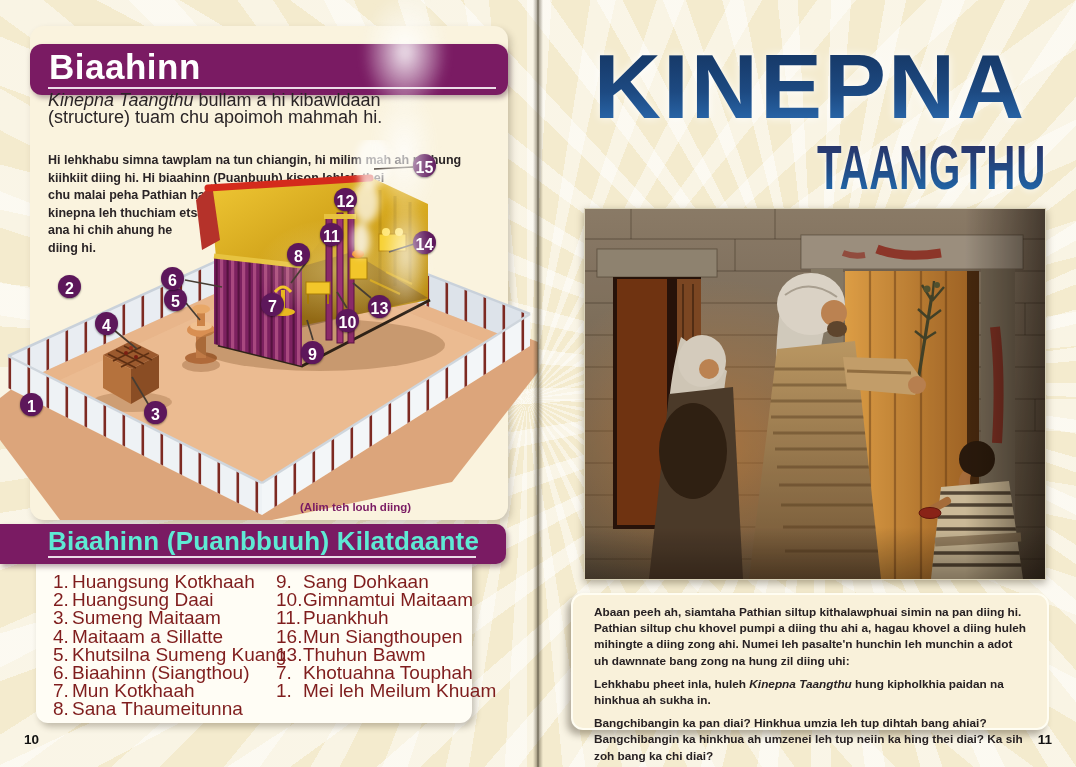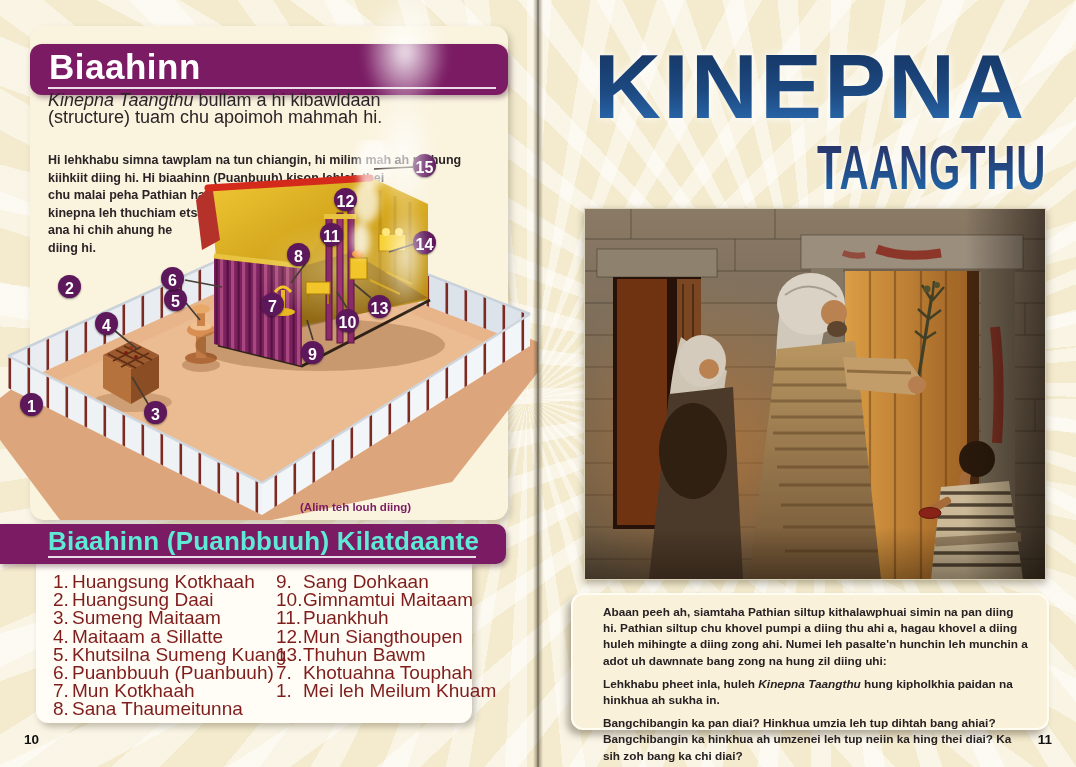--- a/index.html
+++ b/index.html
@@ -67,21 +67,21 @@
     letter-spacing:1px;transform:scale(.72,1.12);transform-origin:right top;
     background:linear-gradient(180deg,#2b2c60 0%,#234a84 50%,#1f6fb4 100%);
     -webkit-background-clip:text;background-clip:text;color:transparent;
     filter:drop-shadow(0 0 4px rgba(255,255,255,.85));}
   .photo{position:absolute;left:50px;top:208px;width:460px;height:370px;z-index:2;
     border:1px solid #d9d2b8;box-shadow:0 3px 8px rgba(60,50,30,.4);}
   .photo svg{display:block;}
   .text-panel{position:absolute;left:37px;top:593px;width:478px;height:137px;z-index:2;
     background:#f9f1da;border:2px solid #fffdf2;border-radius:12px;
     box-shadow:-4px 5px 7px rgba(60,50,35,.38);box-sizing:border-box;padding:9px 17px;}
-  .text-panel p{margin:0 0 7px 13px;font-size:11.8px;font-weight:700;line-height:16.2px;color:#272123;}
+  .text-panel p{margin:0 0 7px 4px;font-size:11.8px;font-weight:700;line-height:16.2px;color:#272123;}
   .text-panel .it{font-style:italic;}
 </style>
 </head>
 <body>
 
 <div class="spread">
   <div class="rays"></div>
   <div class="rays2"></div>
 
   <div class="page page-left">
@@ -284,29 +284,29 @@
       <div class="rule"></div>
     </div>
 
     <div class="list-panel">
       <ul class="legend c1">
         <li><span class="num">1.</span><span>Huangsung Kotkhaah</span></li>
         <li><span class="num">2.</span><span>Huangsung Daai</span></li>
         <li><span class="num">3.</span><span>Sumeng Maitaam</span></li>
         <li><span class="num">4.</span><span>Maitaam a Sillatte</span></li>
         <li><span class="num">5.</span><span>Khutsilna Sumeng Kuang</span></li>
-        <li><span class="num">6.</span><span>Puanbbuuh (Puanbuuh)</span></li>
+        <li><span class="num">6.</span><span>Biaahinn (Siangthou)</span></li>
         <li><span class="num">7.</span><span>Mun Kotkhaah</span></li>
         <li><span class="num">8.</span><span>Sana Thaumeitunna</span></li>
       </ul>
       <ul class="legend c2">
         <li><span class="num">9.</span><span>Sang Dohkaan</span></li>
         <li><span class="num">10.</span><span>Gimnamtui Maitaam</span></li>
         <li><span class="num">11.</span><span>Puankhuh</span></li>
-        <li><span class="num">12.</span><span>Mun Siangthoupen</span></li>
+        <li><span class="num">16.</span><span>Mun Siangthoupen</span></li>
         <li><span class="num">13.</span><span>Thuhun Bawm</span></li>
         <li><span class="num">7.</span><span>Khotuahna Touphah</span></li>
         <li><span class="num">1.</span><span>Mei leh Meilum Khuam</span></li>
       </ul>
     </div>
 
     <div class="pagenum pn-l">10</div>
   </div>
 
   <div class="page page-right">

